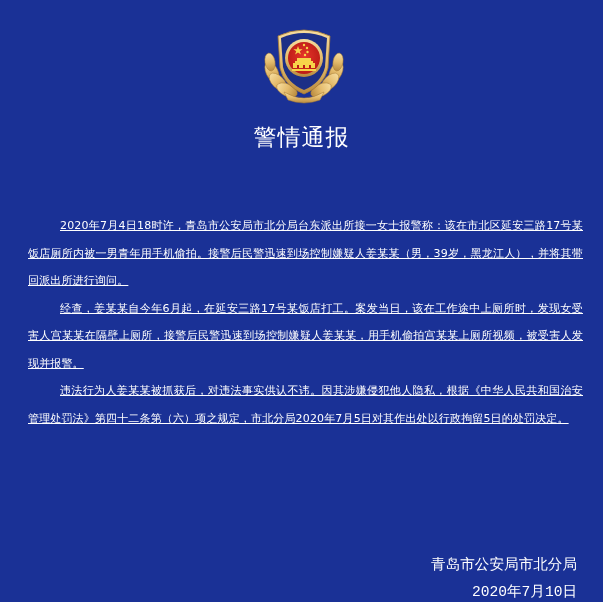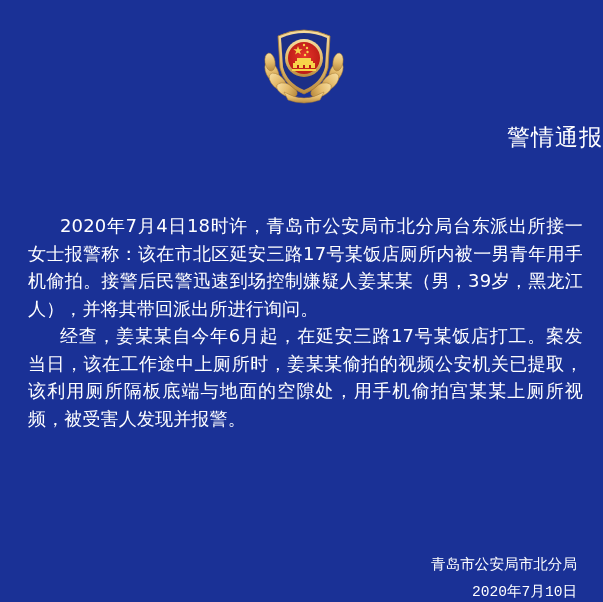--- a/index.html
+++ b/index.html
@@ -20,33 +20,34 @@
     left: 262px;
     top: 22px;
     width: 84px;
     height: 82px;
   }
   .title {
     position: absolute;
     left: 0;
     width: 603px;
     top: 121px;
-    text-align: right;
+    text-align: center;
     font-size: 23px;
     letter-spacing: 1px;
     line-height: 32px;
   }
   .body-text {
     position: absolute;
     left: 28px;
     top: 212px;
     width: 555px;
-    font-size: 18px;
+    font-size: 11px;
     line-height: 27.5px;
     letter-spacing: 0.15px;
+    text-decoration: underline;
   }
   .para {
     margin: 0;
     text-indent: 32px;
     text-align: justify;
   }
   .signature {
     position: absolute;
     right: 26px;
     top: 552px;
@@ -117,19 +118,20 @@
       <rect x="41" y="43" width="2" height="3"></rect>
       <rect x="47" y="43" width="2" height="3"></rect>
     </g>
   </svg>
 </div>
 
 <div class="title">警情通报</div>
 
 <div class="body-text">
   <p class="para">2020年7月4日18时许，青岛市公安局市北分局台东派出所接一女士报警称：该在市北区延安三路17号某饭店厕所内被一男青年用手机偷拍。接警后民警迅速到场控制嫌疑人姜某某（男，39岁，黑龙江人），并将其带回派出所进行询问。</p>
-  <p class="para">经查，姜某某自今年6月起，在延安三路17号某饭店打工。案发当日，该在工作途中上厕所时，姜某某偷拍的视频公安机关已提取，该利用厕所隔板底端与地面的空隙处，用手机偷拍宫某某上厕所视频，被受害人发现并报警。</p>
+  <p class="para">经查，姜某某自今年6月起，在延安三路17号某饭店打工。案发当日，该在工作途中上厕所时，发现女受害人宫某某在隔壁上厕所，接警后民警迅速到场控制嫌疑人姜某某，用手机偷拍宫某某上厕所视频，被受害人发现并报警。</p>
+  <p class="para">违法行为人姜某某被抓获后，对违法事实供认不讳。因其涉嫌侵犯他人隐私，根据《中华人民共和国治安管理处罚法》第四十二条第（六）项之规定，市北分局2020年7月5日对其作出处以行政拘留5日的处罚决定。</p>
 </div>
 
 <div class="signature">
   <span class="sig-line">青岛市公安局市北分局</span>
   <span class="sig-line">2020年7月10日</span>
 </div>
 
 </body></html>

